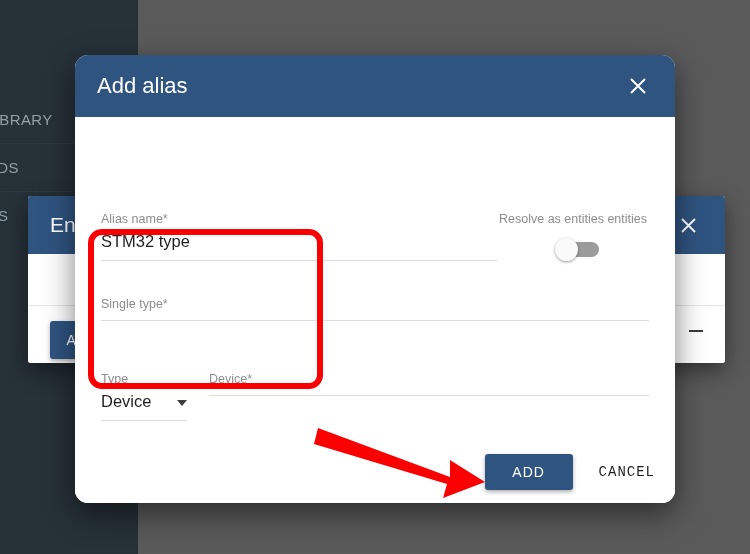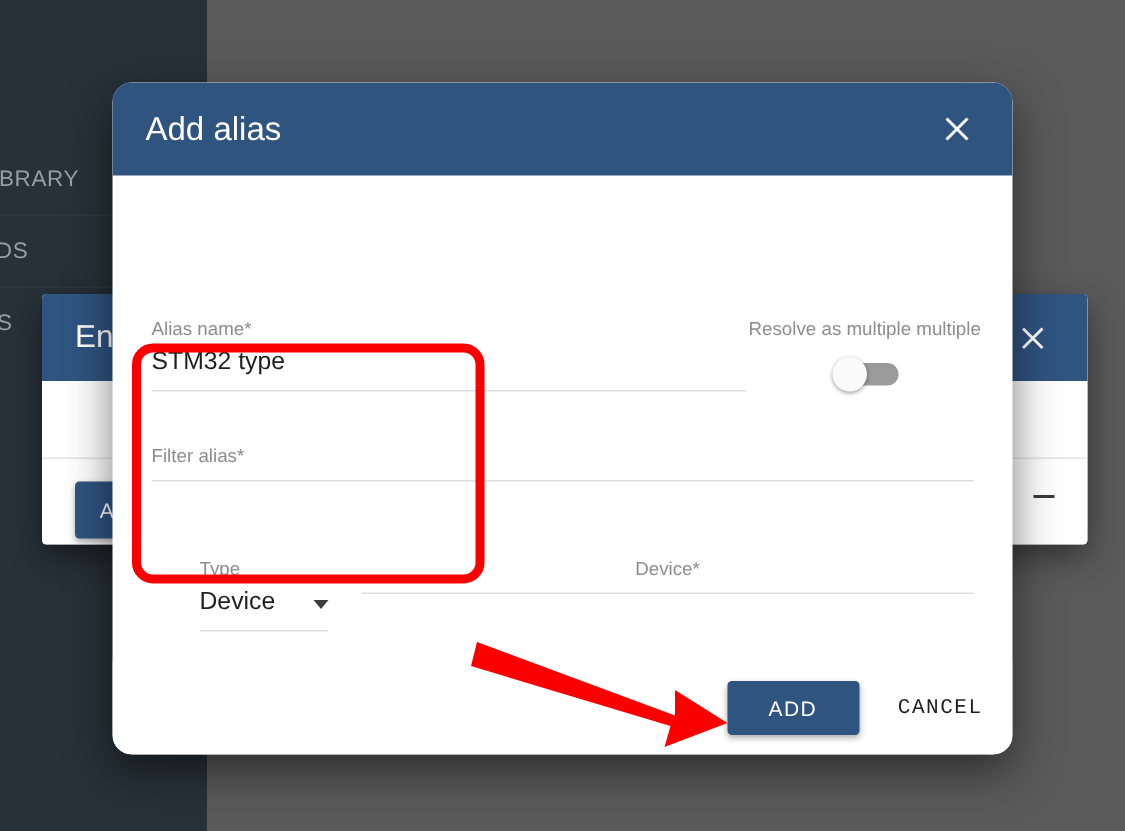--- a/index.html
+++ b/index.html
@@ -195,22 +195,22 @@
     margin-bottom: 5px;
   }
 
   
   .row-type {
     position: absolute;
     left: 26px; top: 255px;
     width: 548px;
     display: flex;
   }
-  .type-field { width: 86px; margin-right: 22px; margin-left: 32px; }
-  .device-field { flex: 1; text-align: center; }
+  .type-field { width: 86px; margin-right: 22px; }
+  .device-field { flex: 1; }
 
   
   .dialog-footer {
     position: absolute;
     left: 0; right: 0; bottom: 0;
     height: 62px;
     display: flex;
     align-items: center;
     justify-content: flex-end;
     padding-right: 16px;
@@ -308,30 +308,30 @@
     <div class="dialog-body">
 
       <div class="row-alias">
         <div class="alias-field">
           <span class="field-label"><span>Alias name</span><span class="req">*</span></span>
           <div class="field-value">STM32 type</div>
           <div class="underline"></div>
         </div>
 
         <div class="toggle-wrap">
-          <span class="toggle-label">Resolve as multiple multiple</span>
+          <span class="toggle-label">Resolve as entities entities</span>
           <div class="toggle">
             <div class="toggle-track"></div>
             <div class="toggle-knob"></div>
           </div>
         </div>
       </div>
 
       <div class="row-filter">
-        <span class="field-label"><span>Filter alias</span><span class="req">*</span></span>
+        <span class="field-label"><span>Single type</span><span class="req">*</span></span>
         <div class="underline"></div>
       </div>
 
       <div class="row-type">
         <div class="type-field">
           <span class="field-label"><span>Type</span><span class="req"></span></span>
           <div class="select-row">
             <div class="field-value">Device</div>
             <div class="chevron"></div>
           </div>

